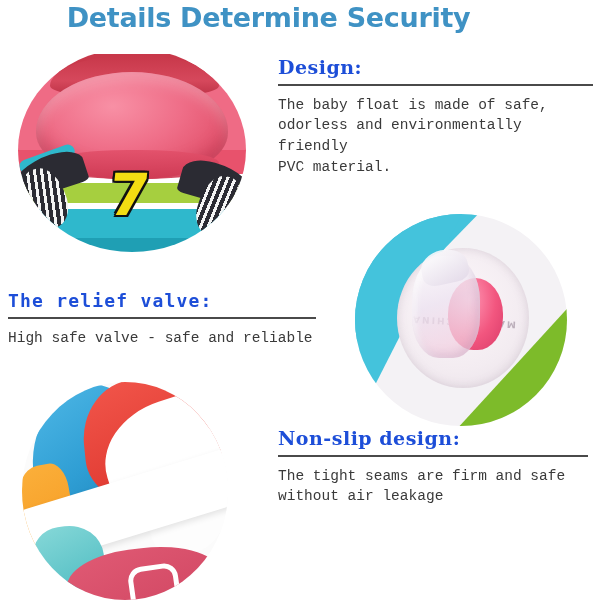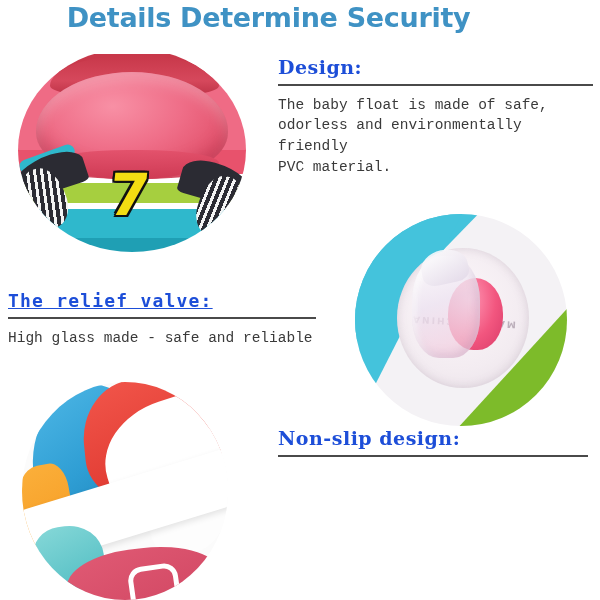--- a/index.html
+++ b/index.html
@@ -39,21 +39,20 @@
     color: #1d4ed8;
     font-size: 19px;
     letter-spacing: 0.5px;
     white-space: nowrap;
     line-height: 1.1;
   }
   .block-heading.mono {
     font-family: "DejaVu Sans Mono", monospace;
     letter-spacing: 1.2px;
     font-size: 18px;
-    text-decoration: underline;
   }
   .block-rule {
     height: 0;
     border-top: 2px solid #4a4a4a;
     margin-top: 6px;
     margin-bottom: 9px;
   }
   .block-body {
     font-family: Liberation Mono, monospace;
     font-size: 14.5px;
@@ -287,21 +286,21 @@
   <div class="block-heading">Design:</div>
   <div class="block-rule"></div>
   <div class="block-body">The baby float is made of safe,
 odorless and environmentally friendly
 PVC material.</div>
 </div>
 
 <div class="block" id="block-valve">
   <div class="block-heading mono">The relief valve:</div>
   <div class="block-rule"></div>
-  <div class="block-body">High glass made - safe and reliable</div>
+  <div class="block-body">High safe valve - safe and reliable</div>
 </div>
 
 <div class="photo" id="photo-valve">
   <div class="photo-inner">
     <div class="bg"></div>
     <div class="wedge-teal"></div>
     <div class="wedge-teal2"></div>
     <div class="wedge-green"></div>
     <div class="base-ring"></div>
     <div class="made-in">MADE IN CHINA</div>
@@ -322,13 +321,15 @@
     <div class="seam-white"></div>
     <div class="panel-teal"></div>
     <div class="panel-pink"></div>
     <div class="letter-e"></div>
   </div>
 </div>
 
 <div class="block" id="block-nonslip">
   <div class="block-heading">Non-slip design:</div>
   <div class="block-rule"></div>
+  <div class="block-body">The tight seams are firm and safe
+without air leakage</div>
 </div>
 
 </body></html>

